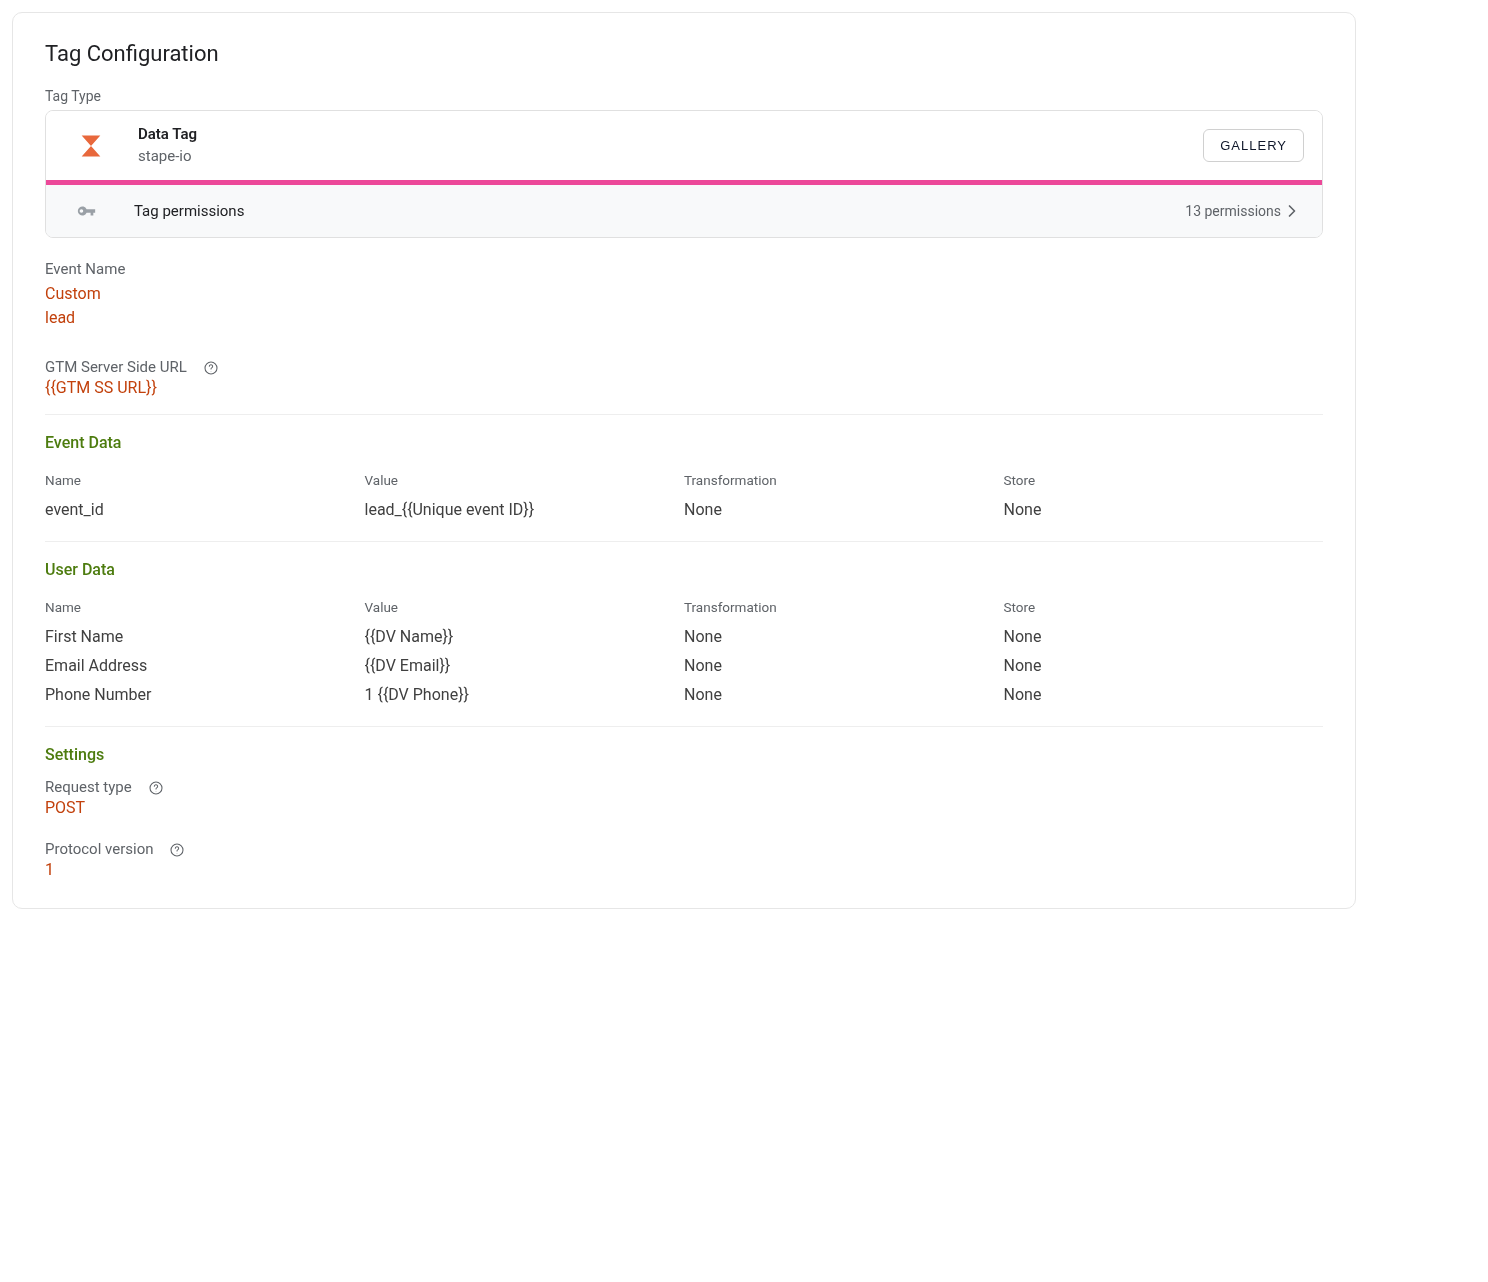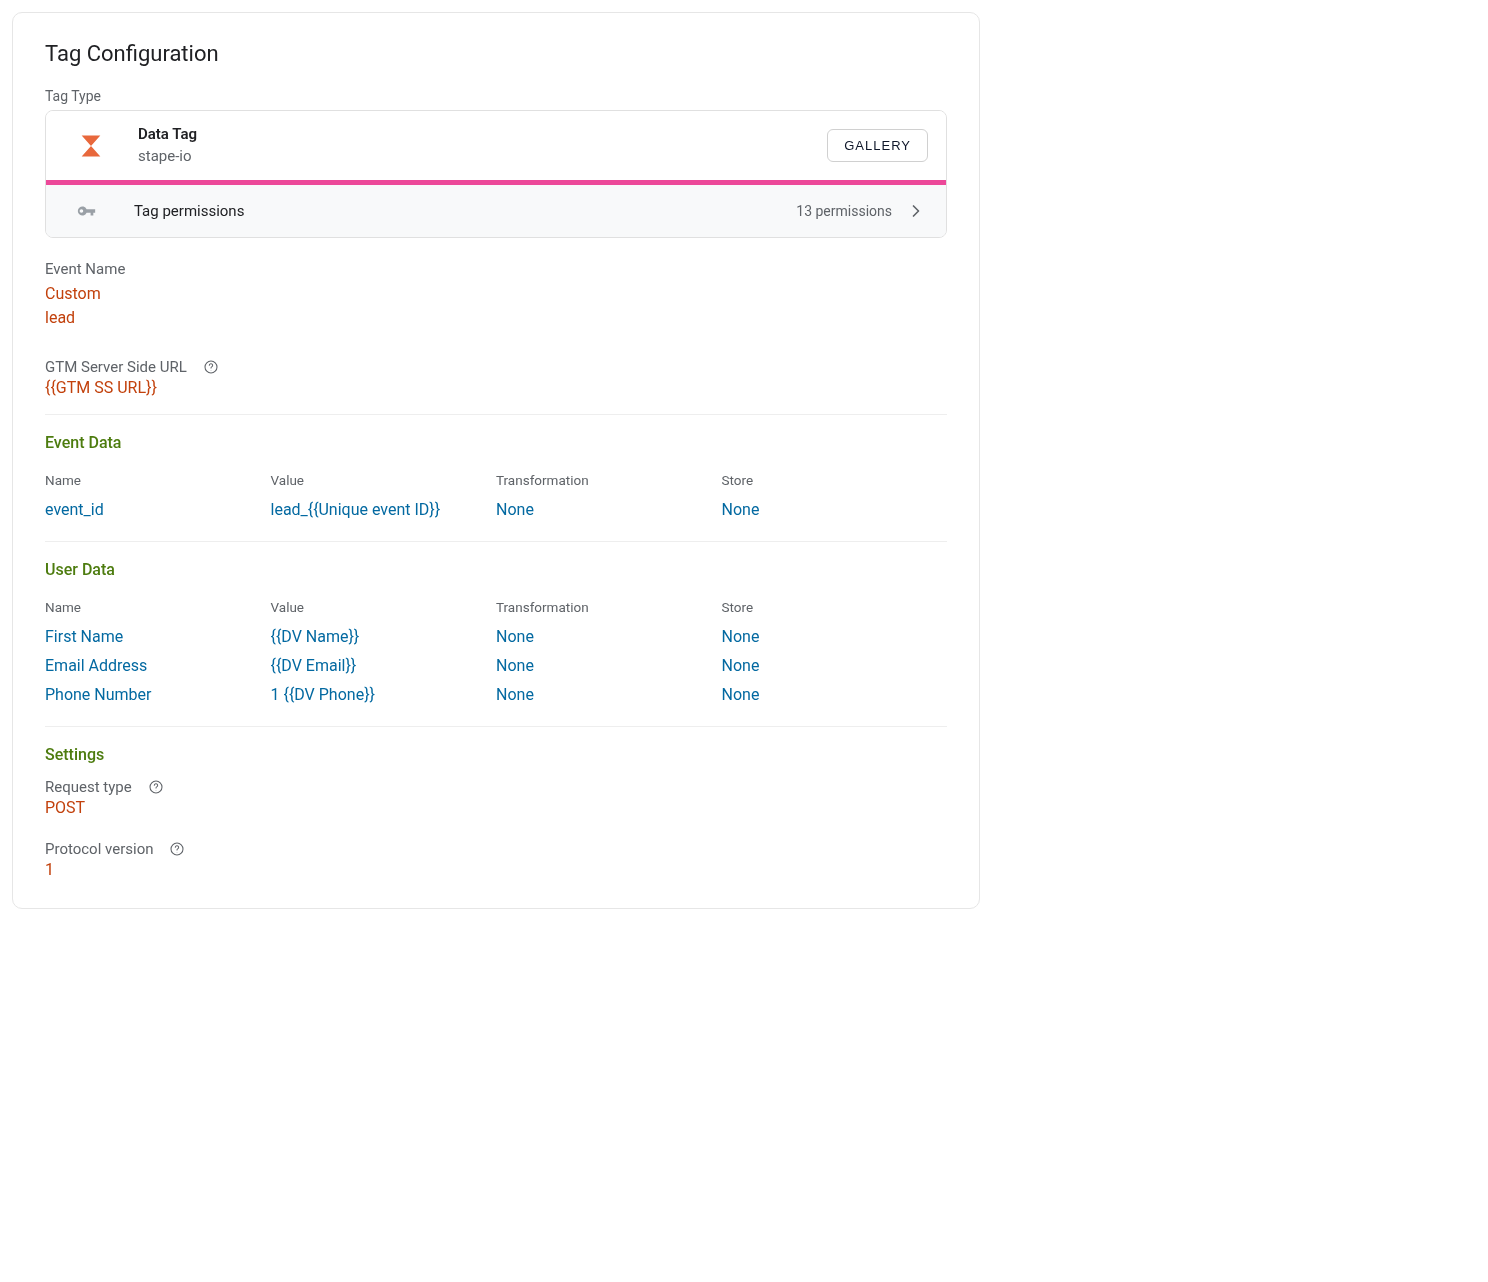--- a/index.html
+++ b/index.html
@@ -6,21 +6,21 @@
   body {
     font-family: -apple-system, BlinkMacSystemFont, "Segoe UI", Roboto, Helvetica, Arial, sans-serif;
     background: #fff;
     color: #202124;
     padding: 12px;
   }
   .card {
     border: 1px solid #e6e6e6;
     border-radius: 10px;
     padding: 28px 32px 22px 32px;
-    width: 968px;
+    width: 1344px;
     max-width: 100%;
   }
   .card-title {
     font-size: 22px;
     font-weight: 400;
     color: #202124;
     margin-bottom: 22px;
   }
   .label-small {
     font-size: 14px;
@@ -91,33 +91,33 @@
   }
   .key-icon svg { width: 22px; height: 22px; fill: #9aa0a6; }
   .perm-label {
     font-size: 15px;
     color: #202124;
   }
   .perm-count {
     margin-left: auto;
     font-size: 14px;
     color: #5f6368;
-    margin-right: 14px;
+    margin-right: 1px;
   }
   .chevron-right {
     color: #5f6368;
     display: flex;
   }
   .chevron-right svg { width: 20px; height: 20px; fill: #5f6368; }
   .field-label {
     font-size: 15px;
     color: #5f6368;
     margin-bottom: 4px;
   }
-  .field-label-row { display:flex; align-items:center; gap:16px; }
+  .field-label-row { display:flex; align-items:flex-end; gap:16px; }
   .help-icon {
     width:16px; height:16px; color:#5f6368; display:inline-flex; align-items:center; justify-content:center;
   }
   .help-icon svg { width:16px; height:16px; fill:none; stroke:#5f6368; stroke-width:1.6; }
   .field-value {
     font-size: 16px;
     color: #c2410c;
     line-height: 1.5;
   }
   .field-block { margin-top: 12px; margin-bottom: 28px; }
@@ -141,21 +141,21 @@
   }
   .table th {
     text-align: left;
     font-size: 13.5px;
     font-weight: 400;
     color: #5f6368;
     padding: 6px 0 8px 0;
   }
   .table td {
     font-size: 16px;
-    color: #0369a1;
+    color: #404040;
     padding: 4px 0 6px 0;
   }
   .col-name  { width: 25%; }
   .col-value { width: 25%; }
   .col-trans { width: 25%; }
   .col-store { width: 25%; }
 </style>
 </head>
 <body>
 

